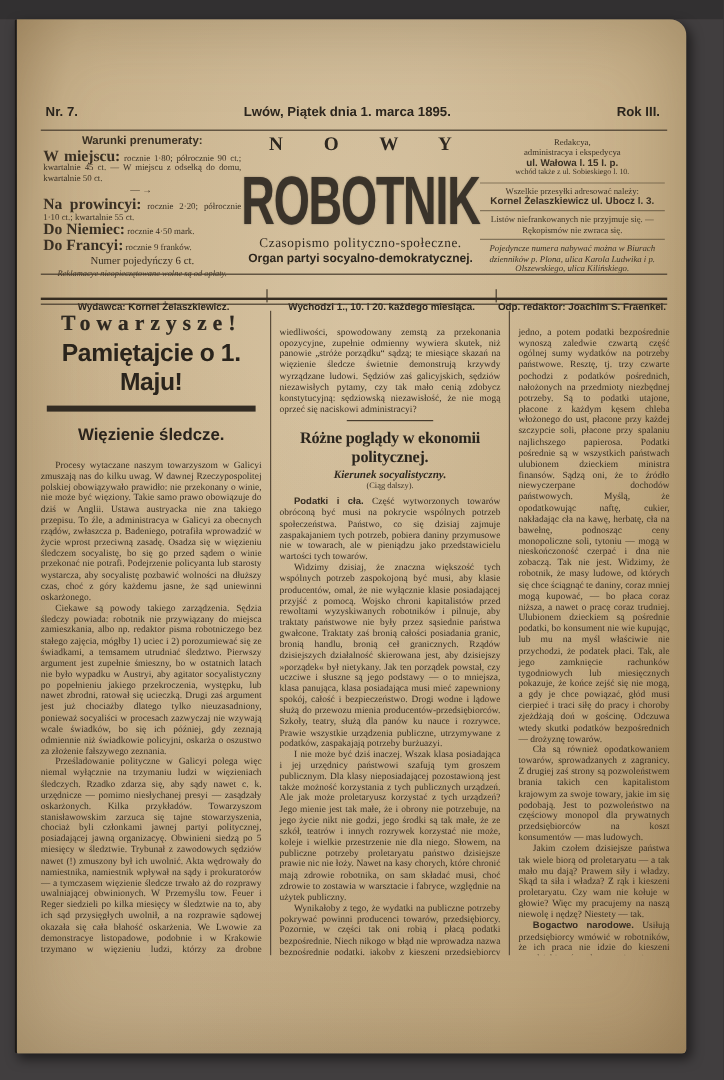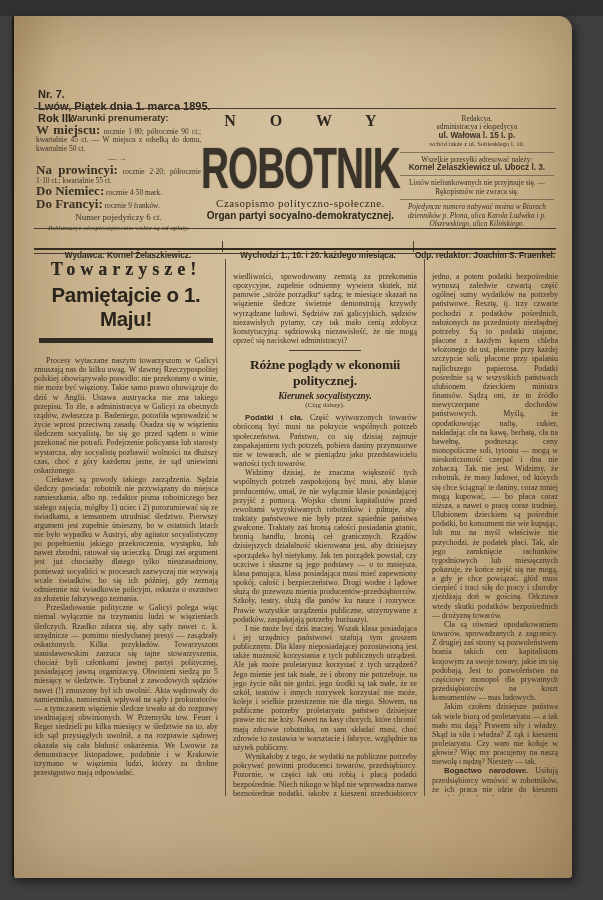--- a/index.html
+++ b/index.html
@@ -12,21 +12,21 @@
     background:
       radial-gradient(ellipse at 50% 28%, rgba(255,246,222,.20), transparent 62%),
       radial-gradient(ellipse at 88% 85%, rgba(110,82,45,.14), transparent 55%),
       radial-gradient(ellipse at 8% 90%, rgba(110,82,45,.12), transparent 50%),
       linear-gradient(105deg,#b99f78 0%,#c8b18b 7%,#ccb692 45%,#c7af87 80%,#ba9f77 100%);
     box-shadow: inset 0 0 70px rgba(92,70,38,.38), 3px 4px 10px rgba(0,0,0,.55);
     color:#372e22;
   }
   
   .hdr{position:absolute;top:72px;left:24px;right:22px;display:flex;justify-content:space-between;
-       font-family:"Liberation Sans",sans-serif;font-weight:bold;font-size:11px;color:#2b251d;flex-direction:column;}
+       font-family:"Liberation Sans",sans-serif;font-weight:bold;font-size:11px;color:#2b251d;}
   .hdr-rule{position:absolute;top:92px;left:20px;right:16px;border-top:1.5px solid #473c2e;}
   
   .masthead{position:absolute;top:96px;left:22px;right:18px;height:112px;display:flex;}
   .m-left{width:182px;font-size:7.4px;line-height:8.6px;text-align:center;color:#3a3023;}
   .m-left .mh{font-family:"Liberation Sans",sans-serif;font-weight:bold;font-size:9.5px;margin:2px 0 3px;}
   .m-left p{margin:0 0 2px;text-align:justify;text-align-last:left;}
   .m-left .lead{font-weight:bold;font-family:Liberation Serif, serif;font-size:13px;}
   .orn{text-align:center;font-size:8px;letter-spacing:2px;color:#3a3023;margin:1px 0 2px;}
   .m-left .single{font-size:9px;margin-top:3px;text-align:center;}
   .m-left .note{font-style:italic;font-size:7px;text-align:center;margin-top:2px;font-family:Liberation Serif, serif;}
@@ -141,20 +141,21 @@
   </div>
   <div class="imp-rule2"></div>
   <div class="imp-rule3"></div>
 
   <div class="columns">
 
     <div class="col col1">
       <div class="callout1">Towarzysze!</div>
       <div class="callout2">Pamiętajcie o 1. Maju!</div>
       <div class="bigbar"></div>
+      <div class="art-title">Więzienie śledcze.</div>
       <p class="first">Procesy wytaczane naszym towarzyszom w Galicyi zmuszają nas do kilku uwag. W dawnej Rzeczypospolitej polskiej obowiązywało prawidło: nie przekonany o winie, nie może być więziony. Takie samo prawo obowiązuje do dziś w Anglii. Ustawa austryacka nie zna takiego przepisu. To źle, a administracya w Galicyi za obecnych rządów, zwłaszcza p. Badeniego, potrafiła wprowadzić w życie wprost przeciwną zasadę. Osadza się w więzieniu śledczem socyalistę, bo się go przed sądem o winie przekonać nie potrafi. Podejrzenie policyanta lub starosty wystarcza, aby socyalistę pozbawić wolności na dłuższy czas, choć z góry każdemu jasne, że sąd uniewinni oskarżonego.</p>
       <p>Ciekawe są powody takiego zarządzenia. Sędzia śledczy powiada: robotnik nie przywiązany do miejsca zamieszkania, albo np. redaktor pisma robotniczego bez stałego zajęcia, mógłby 1) uciec i 2) porozumiewać się ze świadkami, a temsamem utrudniać śledztwo. Pierwszy argument jest zupełnie śmieszny, bo w ostatnich latach nie było wypadku w Austryi, aby agitator socyalistyczny po popełnieniu jakiego przekroczenia, występku, lub nawet zbrodni, ratował się ucieczką. Drugi zaś argument jest już chociażby dlatego tylko nieuzasadniony, ponieważ socyaliści w procesach zazwyczaj nie wzywają wcale świadków, bo się ich później, gdy zeznają odmiennie niż świadkowie policyjni, oskarża o oszustwo za złożenie fałszywego zeznania.</p>
       <p>Prześladowanie polityczne w Galicyi polega więc niemal wyłącznie na trzymaniu ludzi w więzieniach śledczych. Rzadko zdarza się, aby sądy nawet c. k. urzędnicze — pomimo niesłychanej presyi — zasądzały oskarżonych. Kilka przykładów. Towarzyszom stanisławowskim zarzuca się tajne stowarzyszenia, chociaż byli członkami jawnej partyi politycznej, posiadającej jawną organizacyę. Obwinieni siedzą po 5 miesięcy w śledztwie. Trybunał z zawodowych sędziów nawet (!) zmuszony był ich uwolnić. Akta wędrowały do namiestnika, namiestnik wpływał na sądy i prokuratorów — a tymczasem więzienie śledcze trwało aż do rozprawy uwalniającej obwinionych. W Przemyślu tow. Feuer i Reger siedzieli po kilka miesięcy w śledztwie na to, aby ich sąd przysięgłych uwolnił, a na rozprawie sądowej okazała się cała błahość oskarżenia. We Lwowie za demonstracye listopadowe, podobnie i w Krakowie trzymano w więzieniu ludzi, którzy za drobne przestępstwo mają odpowiadać.</p>
 
     </div>
 
     <div class="col col2">
       <p class="first" style="text-indent:0">wiedliwości, spowodowany zemstą za przekonania opozycyjne, zupełnie odmienny wywiera skutek, niż panowie „stróże porządku“ sądzą; te miesiące skazań na więzienie śledcze świetnie demonstrują krzywdy wyrządzane ludowi. Sędziów zaś galicyjskich, sędziów niezawisłych pytamy, czy tak mało cenią zdobycz konstytucyjną: sędziowską niezawisłość, że nie mogą oprzeć się naciskowi administracyi?</p>
       <div class="sep"></div>
       <div class="headline2">Różne poglądy w ekonomii politycznej.</div>

